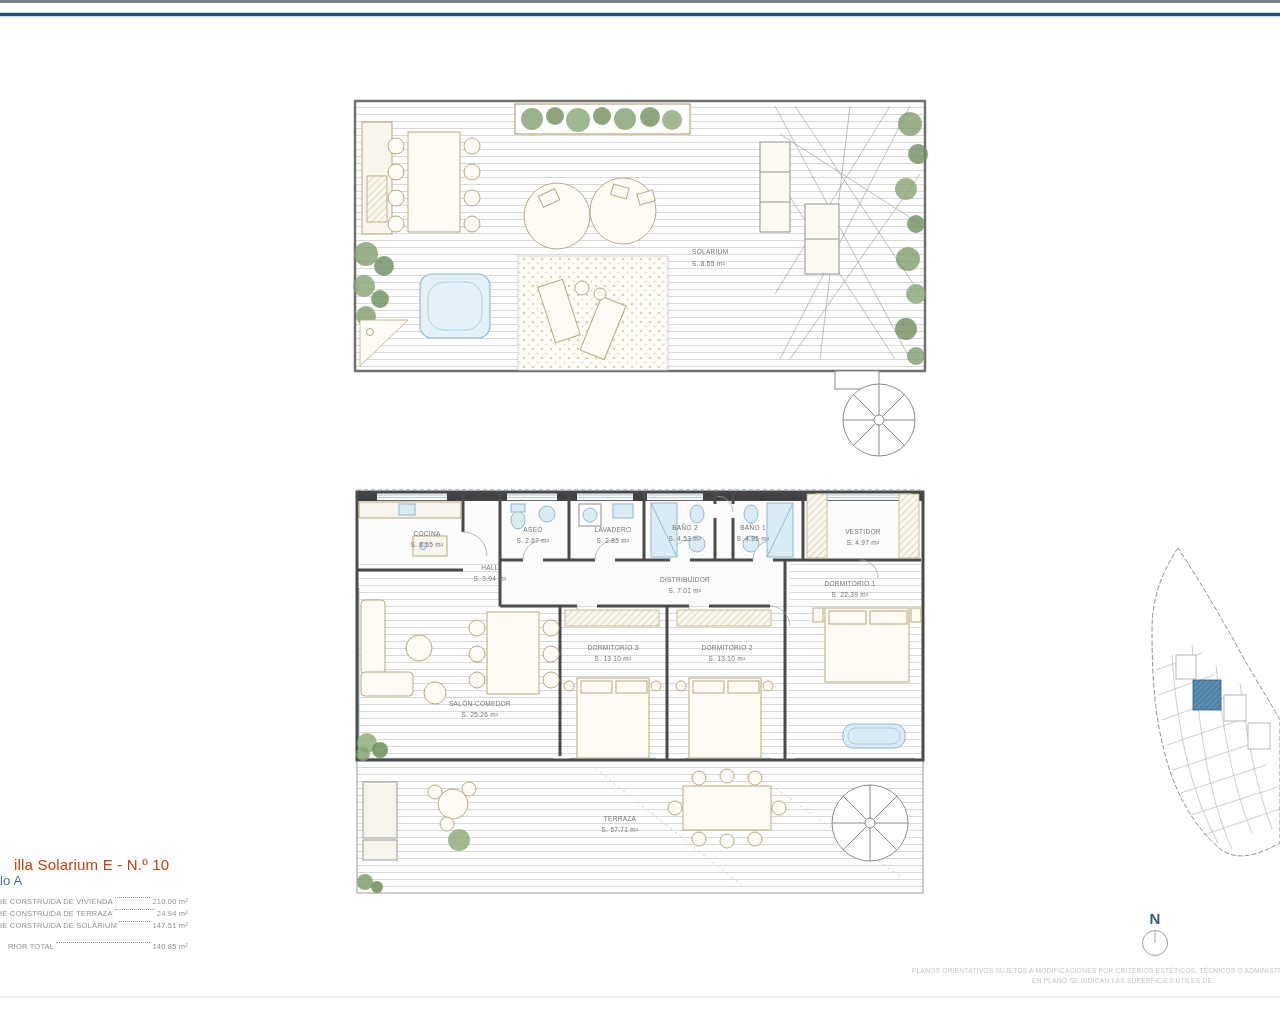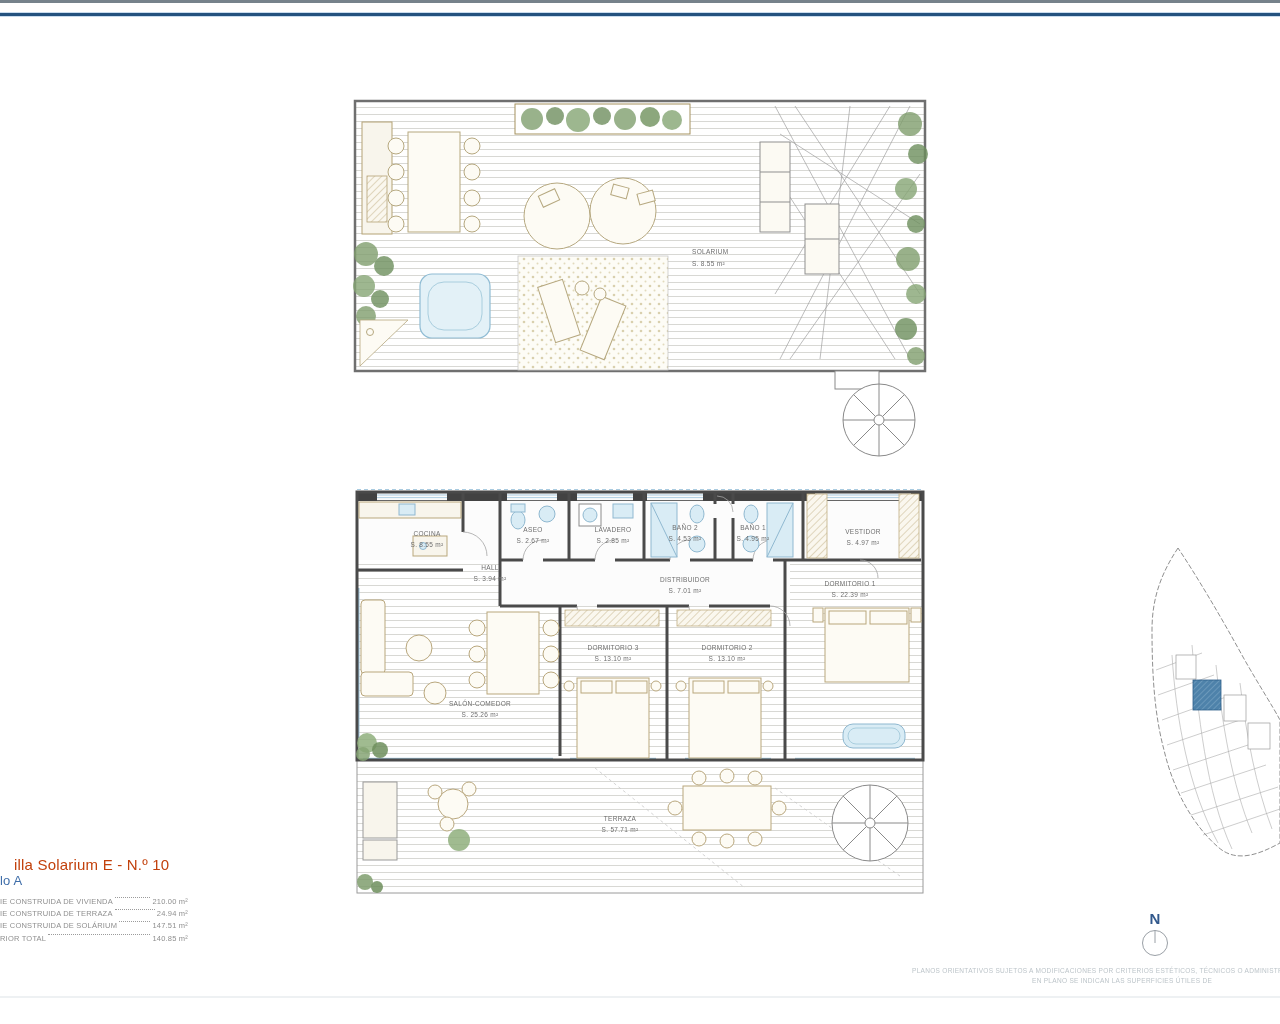--- a/index.html
+++ b/index.html
@@ -12,21 +12,21 @@
   .rule-blue{top:13px;left:0;width:1280px;height:3px;background:#24527f;}
   .rule-blue-hi2{top:16px;left:0;width:1280px;height:1px;background:#c9dcee;}
   .rule-bottom{top:996px;left:0;width:1280px;height:2px;background:#eef1f3;}
   
   .title1{top:841px;left:0;color:#3f6ea9;font-size:13px;letter-spacing:.2px;white-space:nowrap;margin-top:32px;}
   .title2{top:856px;left:14px;color:#c2410c;font-size:15px;letter-spacing:.2px;white-space:nowrap;}
   
   .areas{top:897px;left:0;width:188px;color:#8f8f8f;font-size:7.5px;letter-spacing:.2px;}
   .arow{display:flex;align-items:flex-start;height:12px;}
   .arow .leader{flex:1;border-bottom:1px dotted #9b9b9b;margin:0 2px 2px 2px;}
-  .arow.total{margin-top:1px;}
+  .arow.total{margin-top:9px;padding-left:8px;}
   
   .disc1{top:967px;left:912px;color:#bcc4c9;font-size:6.5px;letter-spacing:.3px;white-space:nowrap;}
   .disc2{top:977px;left:1032px;color:#bcc4c9;font-size:6.5px;letter-spacing:.3px;white-space:nowrap;}
   svg text{font-family:"Liberation Sans", sans-serif;fill:#6e6e6e;font-size:6.5px;letter-spacing:.3px;text-anchor:middle;}
   svg text.solr{text-anchor:start;}
 </style>
 </head>
 <body>
 
 <div class="sheet">

